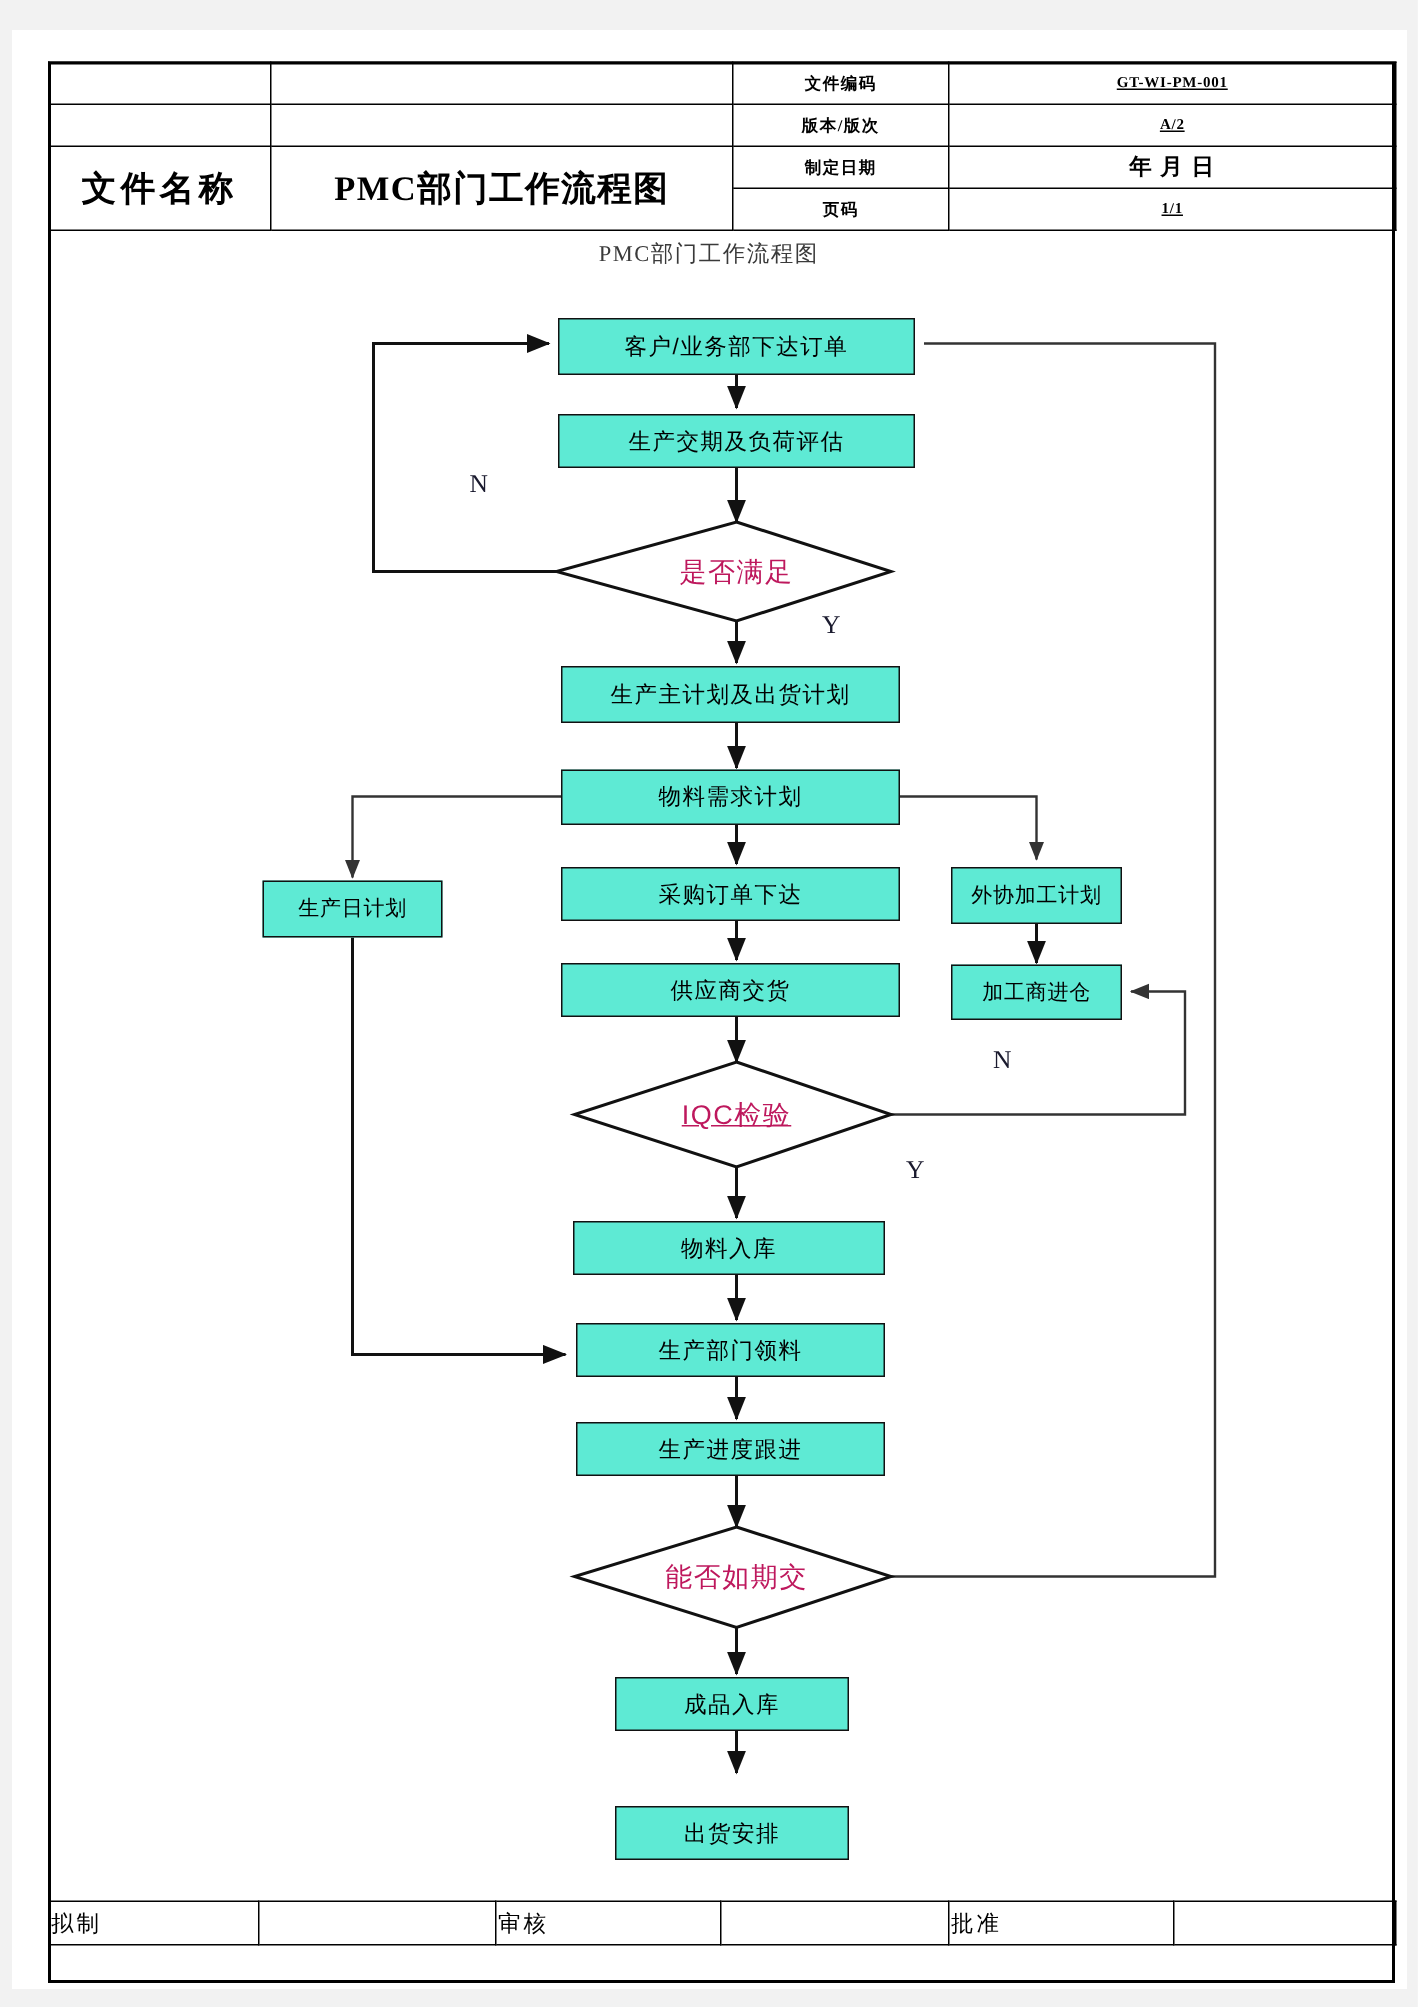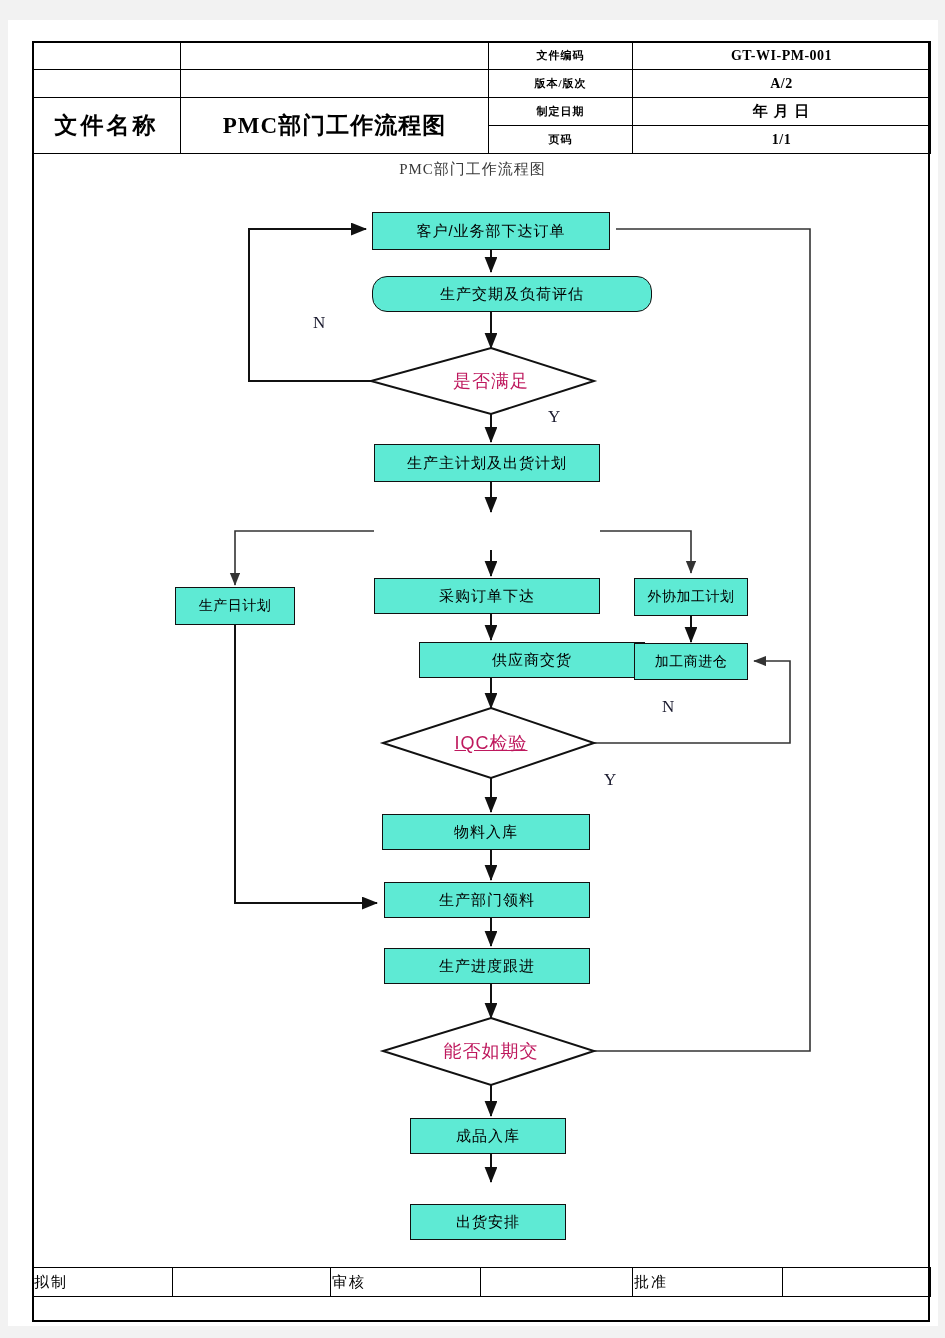--- a/index.html
+++ b/index.html
@@ -40,24 +40,25 @@
     vertical-align: middle;
     font-family: "Liberation Serif", "DejaVu Serif", serif;
   }
   .h-label {
     font-size: 11px;
     font-weight: bold;
     height: 27px;
     letter-spacing: 1px;
   }
   .h-value {
-    font-size: 14px;
+    font-size: 10px;
     font-weight: bold;
     font-family: "Liberation Sans", sans-serif;
     letter-spacing: 0.5px;
+    text-decoration: underline;
   }
   .h-date-value {
     font-size: 15px;
     font-weight: bold;
     letter-spacing: 1px;
   }
   .doc-name-label {
     font-size: 23px;
     font-weight: bold;
     letter-spacing: 3px;
@@ -264,34 +265,35 @@
   </svg>
 
   <svg id="diamonds" style="position:absolute;left:0;top:0;width:945px;height:1338px;z-index:2;" viewBox="0 0 945 1338">
     <polygon points="491,348 594,381 491,414 371,381" fill="#fff" stroke="#111" stroke-width="2"></polygon>
     <polygon points="491,708 594,743 491,778 383,743" fill="#fff" stroke="#111" stroke-width="2"></polygon>
     <polygon points="491,1018 594,1051 491,1085 383,1051" fill="#fff" stroke="#111" stroke-width="2"></polygon>
   </svg>
 
   <div class="node" style="left:372px; top:212px; width:238px; height:38px;">客户/业务部下达订单</div>
 
-  <div class="node" style="left:372px; top:276px; width:280px; height:36px;border-radius:15px;">生产交期及负荷评估</div>
+  <div class="node" style="left:372px; top:276px; width:238px; height:36px;">生产交期及负荷评估</div>
 
   <div class="diamond-label" style="left:411px; top:366px; width:160px; height:30px;">是否满足</div>
 
   <div class="node" style="left:374px; top:444px; width:226px; height:38px;">生产主计划及出货计划</div>
 
+  <div class="node" style="left:374px; top:513px; width:226px; height:37px;">物料需求计划</div>
 
   <div class="node node-sm" style="left:175px; top:587px; width:120px; height:38px;">生产日计划</div>
 
   <div class="node" style="left:374px; top:578px; width:226px; height:36px;">采购订单下达</div>
 
   <div class="node node-sm" style="left:634px; top:578px; width:114px; height:38px;">外协加工计划</div>
 
-  <div class="node" style="left:374px; top:642px; width:226px; height:36px;margin-left:45px;">供应商交货</div>
+  <div class="node" style="left:374px; top:642px; width:226px; height:36px;">供应商交货</div>
 
   <div class="node node-sm" style="left:634px; top:643px; width:114px; height:37px;">加工商进仓</div>
 
   <div class="diamond-label" style="left:421px; top:728px; width:140px; height:30px;text-decoration:underline;">IQC检验</div>
 
   <div class="node" style="left:382px; top:814px; width:208px; height:36px;">物料入库</div>
 
   <div class="node" style="left:384px; top:882px; width:206px; height:36px;">生产部门领料</div>
 
   <div class="node" style="left:384px; top:948px; width:206px; height:36px;">生产进度跟进</div>

